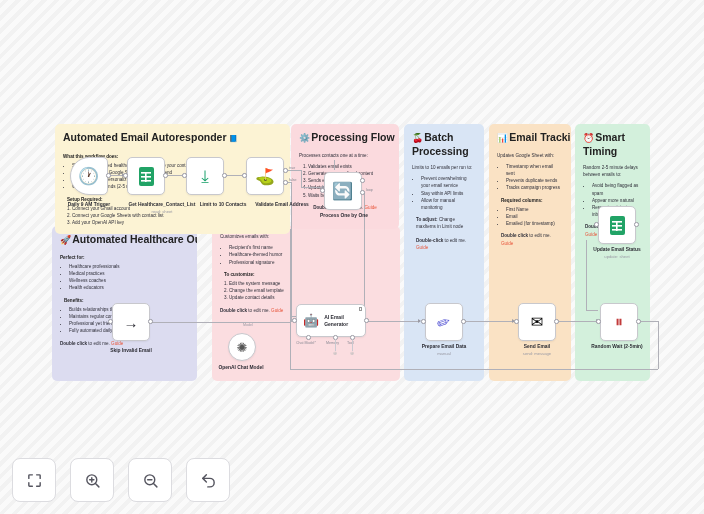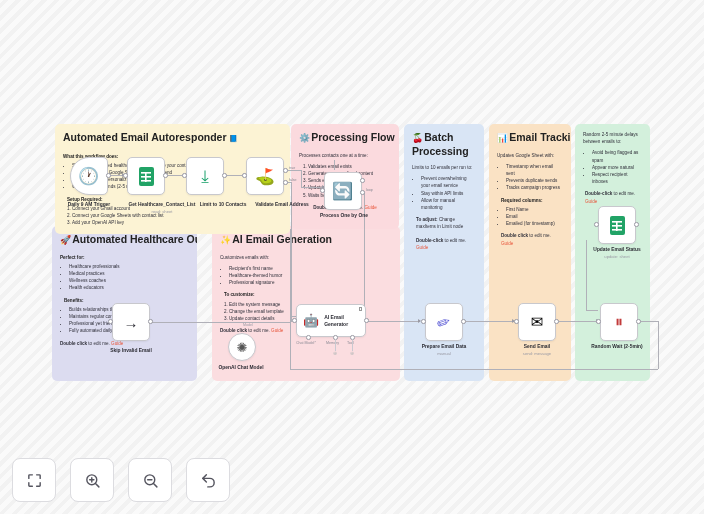--- a/index.html
+++ b/index.html
@@ -167,23 +167,20 @@
       <li>Professional yet friendly approach</li>
       <li>Fully automated daily sends</li>
     </ul>
     <p class="dbl">
       <b>Double click</b><span> to edit me.</span>
       <span class="guide">Guide</span>
     </p>
   </div>
 
   <div class="sticky p-pink2" style="left:212px; top:226px; width:188px; height:155px;">
-    <h2>
-      <span class="ico">✨</span><span>AI Email Generation</span>
-    </h2>
     <p class="lead">Customizes emails with:</p>
     <ul>
       <li>Recipient's first name</li>
       <li>Healthcare-themed humor</li>
       <li>Professional signature</li>
     </ul>
     <p class="sub" style="margin-left:4px">To customize:</p>
     <ol>
       <li>Edit the system message</li>
       <li>Change the email template</li>
@@ -268,20 +265,23 @@
       <li>Email</li>
       <li>Emailed (for timestamp)</li>
     </ul>
     <p class="dbl" style="margin-left:4px">
       <b>Double click</b><span> to edit me.</span><br>
       <span class="guide">Guide</span>
     </p>
   </div>
 
   <div class="sticky p-green" style="left:575px; top:124px; width:75px; height:257px;">
+    <h2 class="wrap">
+      <span class="ico">⏰</span><span>Smart Timing</span>
+    </h2>
     <p class="lead">Random 2-5 minute delays between emails to:</p>
     <ul>
       <li>Avoid being flagged as spam</li>
       <li>Appear more natural</li>
       <li>Respect recipient inboxes</li>
     </ul>
     <p class="dbl" style="margin-left:2px">
       <b>Double-click</b><span> to edit me.</span>
       <span class="guide">Guide</span>
     </p>

